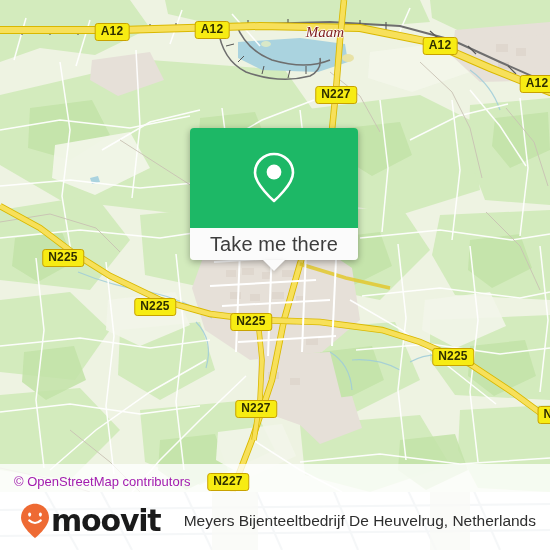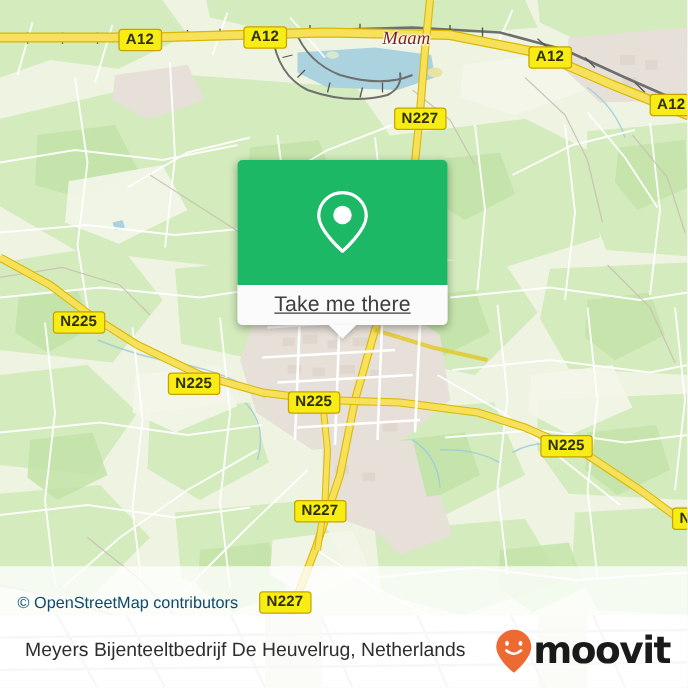--- a/index.html
+++ b/index.html
@@ -61,24 +61,24 @@
        1px 0 1px #fff, -1px 0 1px #fff,
        0 1px 1px #fff, 0 -1px 1px #fff;
   }
 
   
   #attribution {
     position: absolute;
     left: 0;
     bottom: 0;
     width: 550px;
-    padding: 21px 0 3px 14px;
+    padding: 10px 0 3px 14px;
     box-sizing: border-box;
     font-size: 13px;
-    color: #0c4a6e;
+    color: #a21caf;
     background: rgba(255,255,255,0.78);
     font-family: "Liberation Sans", sans-serif;
     white-space: nowrap;
   }
 
   
   #popup-card {
     position: absolute;
     left: 190px;
     top: 128px;
@@ -102,25 +102,24 @@
     background: #fbfbfb;
     height: 32px;
     border-radius: 0 0 4px 4px;
     display: flex;
     align-items: center;
     justify-content: center;
     position: relative;
   }
 
   #popup-label {
-    font-size: 17px;
+    font-size: 20px;
     color: #3d3d3d;
     font-family: "Liberation Sans", sans-serif;
     letter-spacing: 0.1px;
-    text-decoration: underline;
   }
 
   #popup-tail {
     position: absolute;
     left: 50%;
     bottom: -11px;
     margin-left: -11px;
     width: 0; height: 0;
     border-left: 11px solid transparent;
     border-right: 11px solid transparent;
@@ -440,26 +439,26 @@
         <path d="M470,-10 L500,58"></path>
         <path d="M0,18 L550,12"></path>
         <path d="M0,44 L550,38"></path>
       </g>
       <g fill="#ecefe4" opacity="0.8">
         <rect x="212" y="-4" width="46" height="62"></rect>
         <rect x="430" y="-4" width="40" height="62"></rect>
       </g>
     </svg>
 
-    <span id="footer-title">Meyers Bijenteeltbedrijf De Heuvelrug, Netherlands</span>
-
     <span id="brand">
       <svg width="30" height="36" viewBox="0 0 30 36">
         <path d="M15,0.8 C7.2,0.8 1,7 1,14.6 C1,24.2 15,35.2 15,35.2 C15,35.2 29,24.2 29,14.6 C29,7 22.8,0.8 15,0.8 Z" fill="#ee6a33"></path>
         <ellipse cx="9.6" cy="11.6" rx="1.5" ry="2.1" fill="#ffffff"></ellipse>
         <ellipse cx="20.4" cy="11.6" rx="1.5" ry="2.1" fill="#ffffff"></ellipse>
         <path d="M9.2,17.4 Q15,22.6 20.8,17.4" fill="none" stroke="#ffffff" stroke-width="2.1" stroke-linecap="round"></path>
       </svg>
       <span id="brand-wordmark">moovit</span>
     </span>
+
+    <span id="footer-title">Meyers Bijenteeltbedrijf De Heuvelrug, Netherlands</span>
   </div>
 
 </div>
 
 </body></html>

